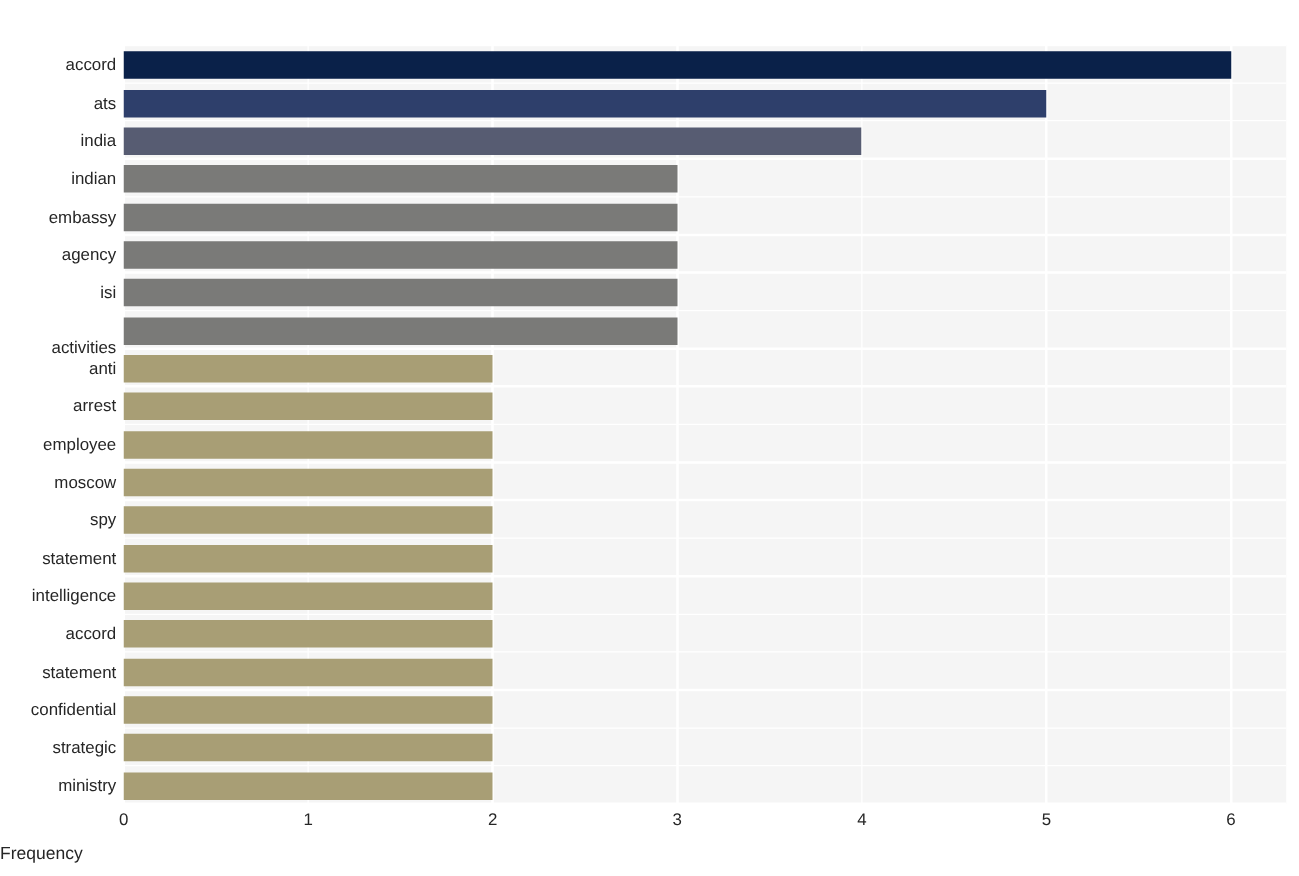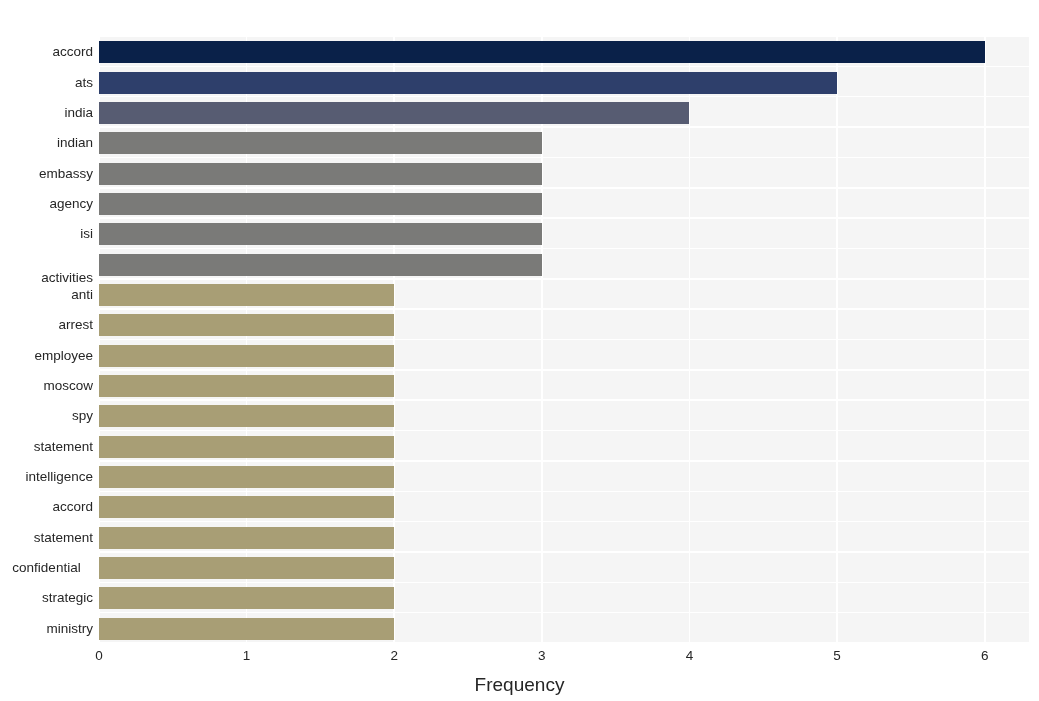--- a/index.html
+++ b/index.html
@@ -91,22 +91,21 @@
     margin-left: -20px;
     text-align: center;
     font-size: 13.5px;
     color: #262626;
   }
   #xaxis-title {
     position: absolute;
     left: 0;
     top: 674px;
     width: 1039px;
-    text-align: center;
-    font-size: 19px;
+    font-size: 14px;
     color: #262626;
   }
 </style>
 </head>
 <body>
 
 <div id="figure">
 
 
   <div id="plot-area">
@@ -171,21 +170,21 @@
       <div class="ylabel" style="top: 217.625px; margin-top: 13px;">activities</div>
       <div class="ylabel" style="top: 247.975px;">anti</div>
       <div class="ylabel" style="top: 278.325px;">arrest</div>
       <div class="ylabel" style="top: 308.675px;">employee</div>
       <div class="ylabel" style="top: 339px; margin-left: 12px;">moscow</div>
       <div class="ylabel" style="top: 369.375px;">spy</div>
       <div class="ylabel" style="top: 399.725px;">statement</div>
       <div class="ylabel" style="top: 430.075px;">intelligence</div>
       <div class="ylabel" style="top: 460.425px;">accord</div>
       <div class="ylabel" style="top: 490.775px;">statement</div>
-      <div class="ylabel" style="top: 521.125px; text-align: center;">confidential</div>
+      <div class="ylabel" style="top: 521.125px;">confidential</div>
       <div class="ylabel" style="top: 551.475px;">strategic</div>
       <div class="ylabel" style="top: 581.825px;">ministry</div>
     </div>
 
   <div id="xticks">
       <div class="xtick" style="left: 99px;">0</div>
       <div class="xtick" style="left: 246.619px;">1</div>
       <div class="xtick" style="left: 394.238px;">2</div>
       <div class="xtick" style="left: 541.857px;">3</div>
       <div class="xtick" style="left: 689.476px;">4</div>

